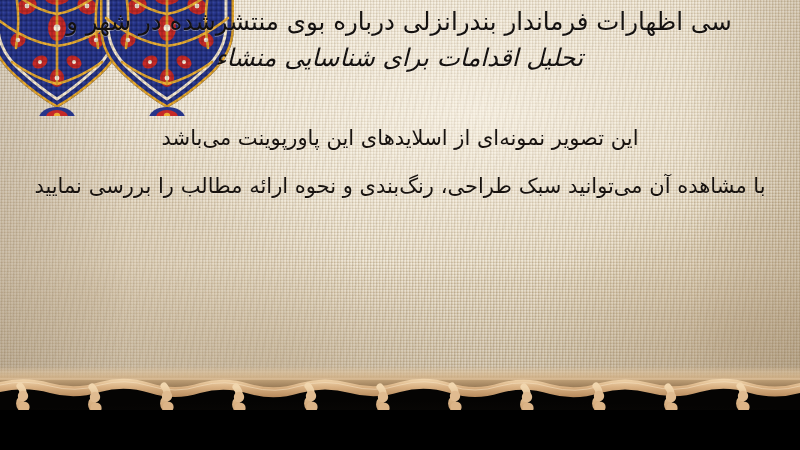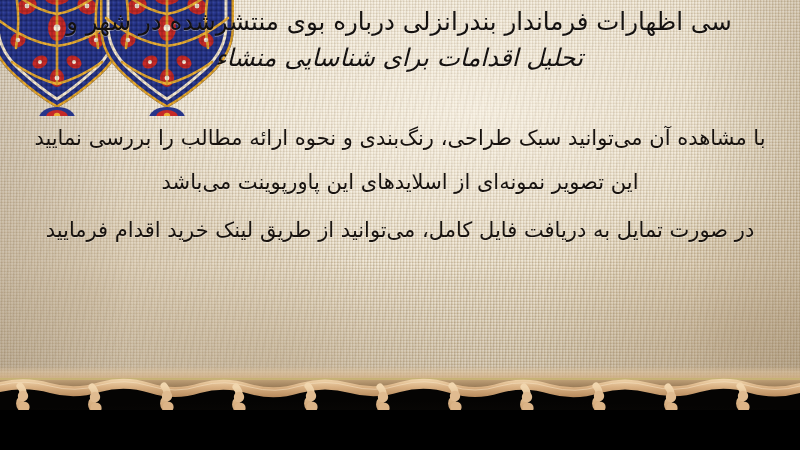--- a/index.html
+++ b/index.html
@@ -9,21 +9,21 @@
     width:800px; height:450px;
     overflow:hidden;
     background:#000;
     font-family:"DejaVu Sans", sans-serif;
   }
 
   #slide {
     position:relative;
     width:800px; height:410px;
     overflow:hidden;
-    background:#84cc16;
+    background:#ffffff;
   }
 
   
   .canvas-bg {
     position:absolute;
     left:0; top:0;
     width:800px; height:378px;
     background-color:#e3d7c0;
     background-image:
       
@@ -333,23 +333,22 @@
   </div>
 
   <div class="text-layer">
 
     <div class="title-block">
       <div class="title-line l1">سی اظهارات فرماندار بندرانزلی درباره بوی منتشرشده در شهر و</div>
       <div class="title-line l2">تحلیل اقدامات برای شناسایی منشاء</div>
     </div>
 
     <div class="body-block">
+      <div class="body-line b1">این تصویر نمونه‌ای از اسلایدهای این پاورپوینت می‌باشد</div>
       <div class="body-line b2">با مشاهده آن می‌توانید سبک طراحی، رنگ‌بندی و نحوه ارائه مطالب را بررسی نمایید</div>
-      <div class="body-line b1">این تصویر نمونه‌ای از اسلایدهای این پاورپوینت می‌باشد</div>
-      <div class="body-line b3">در صورت تمایل به دریافت فایل کامل، می‌توانید از طریق لینک خرید اقدام فرمایید</div>
     </div>
   </div>
 
   <div class="fringe-zone">
     <div class="dark-field"></div>
     <div class="selvage"></div>
 
     <svg class="fringe-svg" width="800" height="84" viewBox="0 0 800 84" xmlns="http://www.w3.org/2000/svg">
       <defs>
         <linearGradient id="cordG" x1="0" y1="0" x2="0" y2="1">

